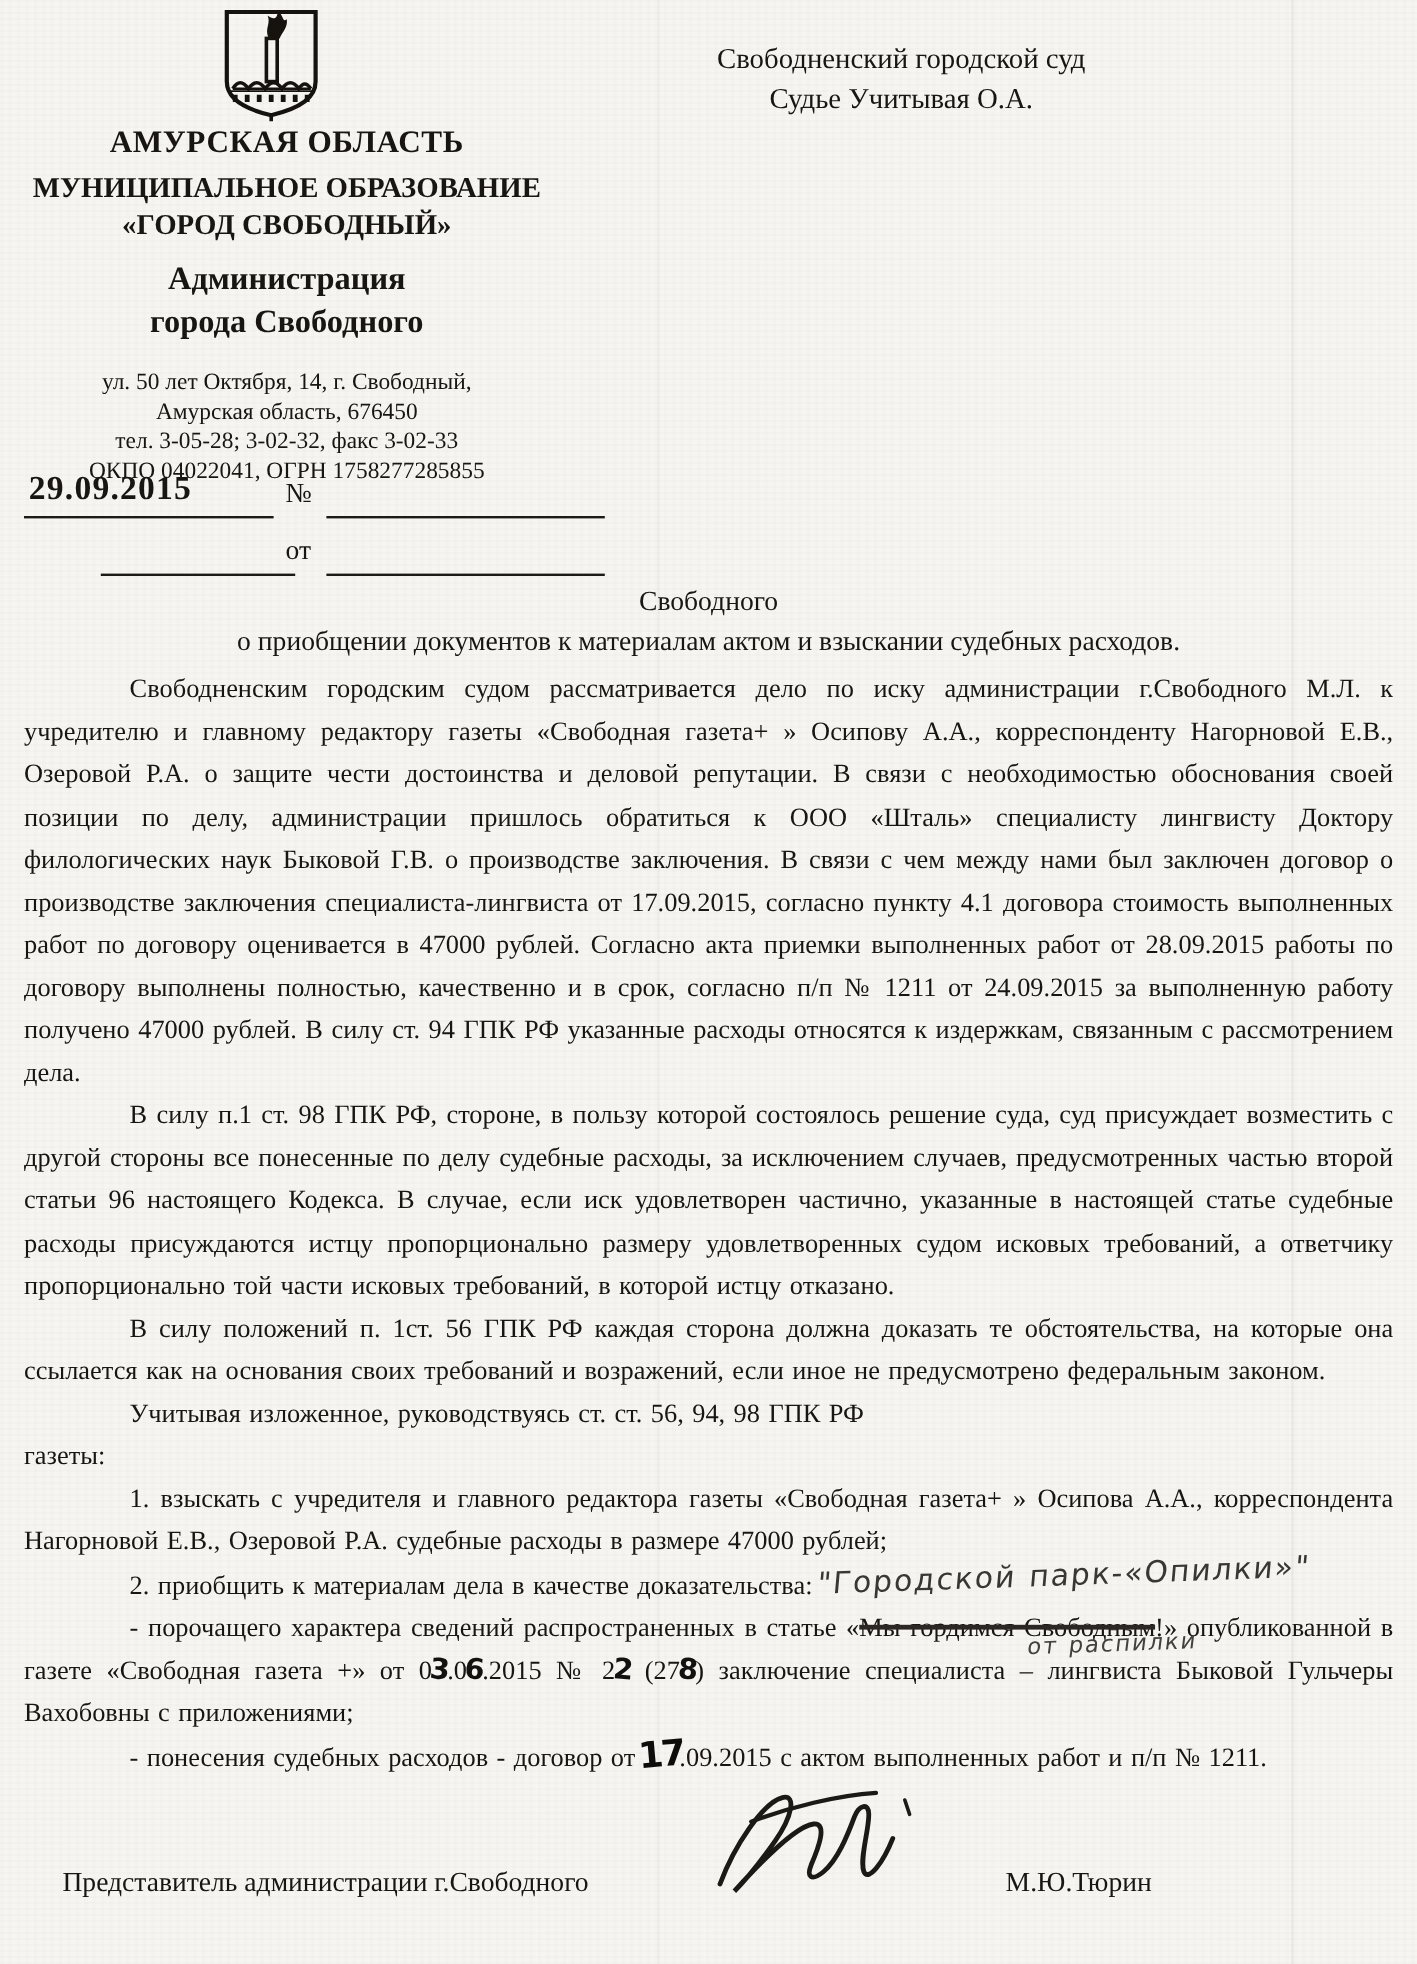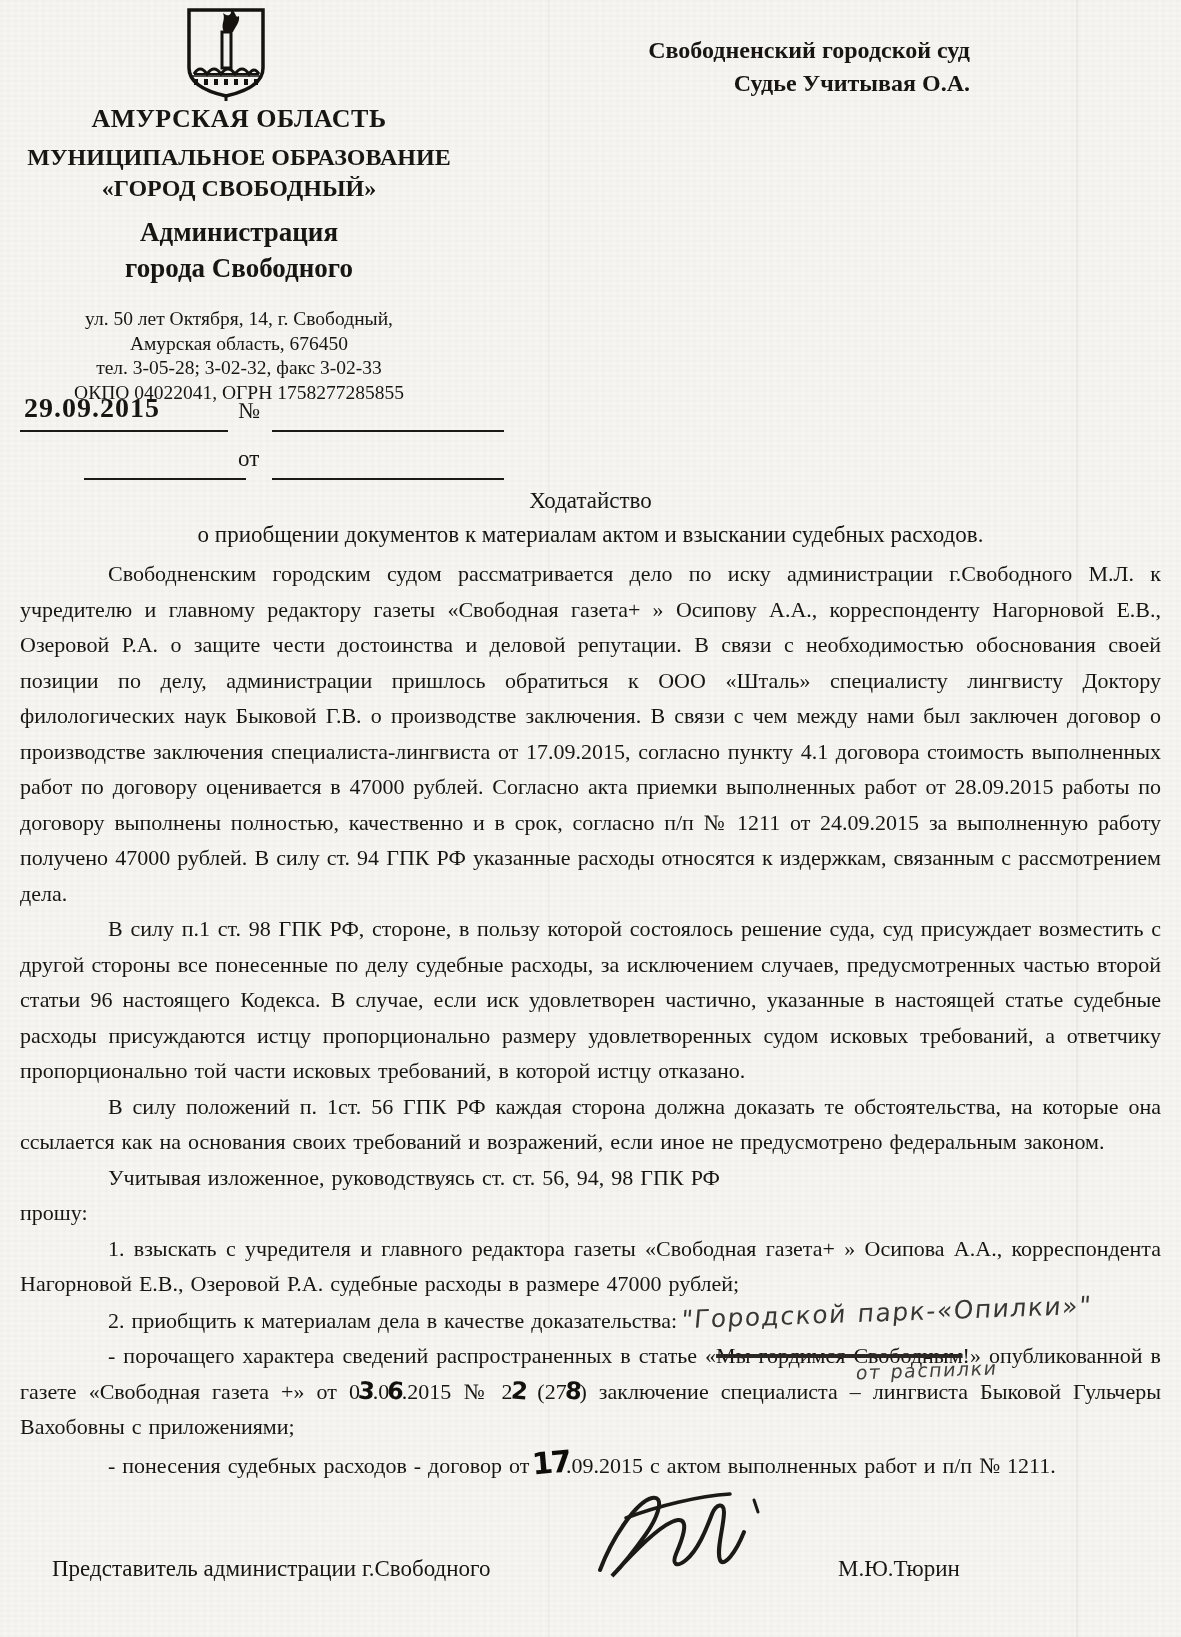--- a/index.html
+++ b/index.html
@@ -17,22 +17,22 @@
   .crease{position:absolute;top:0;bottom:0;width:2px;background:rgba(60,55,50,0.06);}
   
   .emblem{position:absolute;left:182px;top:6px;width:88px;height:96px;}
   
   .letterhead{position:absolute;left:8px;top:104px;width:462px;text-align:center;}
   .lh-region{font-size:26px;font-weight:bold;letter-spacing:.5px;}
   .lh-muni{font-size:24px;font-weight:bold;line-height:31px;margin-top:8px;}
   .lh-org{font-size:27px;font-weight:bold;line-height:36px;margin-top:10px;}
   .lh-addr{font-size:19.5px;line-height:24.5px;margin-top:21px;}
   
-  .recipient{position:absolute;left:588px;top:34px;width:382px;text-align:right;
-    font-size:24px;line-height:33px;font-weight:bold;}
+  .recipient{position:absolute;left:560px;top:34px;width:382px;text-align:center;
+    font-size:24px;line-height:33px;}
   
   .ref{position:absolute;left:20px;top:390px;width:480px;}
   .ref-date{position:absolute;left:4px;top:2px;font-weight:bold;font-size:28px;letter-spacing:1px;}
   .u{position:absolute;border-bottom:2.5px solid #1c1a17;}
   .u-date{left:0;top:40px;width:208px;}
   .ref-no{position:absolute;left:218px;top:8px;font-size:23px;}
   .u-no{left:252px;top:40px;width:232px;}
   .u-blank{left:64px;top:88px;width:162px;}
   .ref-from{position:absolute;left:218px;top:56px;font-size:23px;}
   .u-from{left:252px;top:88px;width:232px;}
@@ -111,30 +111,30 @@
     <span class="ref-date">29.09.2015</span>
     <div class="u u-date"></div>
     <span class="ref-no">№</span>
     <div class="u u-no"></div>
     <div class="u u-blank"></div>
     <span class="ref-from">от</span>
     <div class="u u-from"></div>
   </div>
 
   <div class="title">
-    <div>Ходатайство</div>
+    <div>Свободного</div>
     <div>о приобщении документов к материалам актом и взыскании судебных расходов.</div>
   </div>
 
   <div class="bodytext">
     <p>Свободненским городским судом рассматривается дело по иску администрации г.Свободного М.Л. к учредителю и главному редактору газеты «Свободная газета+ » Осипову А.А., корреспонденту Нагорновой Е.В., Озеровой Р.А. о защите чести достоинства и деловой репутации. В связи с необходимостью обоснования своей позиции по делу, администрации пришлось обратиться к ООО «Шталь»  специалисту лингвисту Доктору филологических наук Быковой Г.В. о производстве  заключения. В связи с чем между нами был заключен договор о производстве заключения специалиста-лингвиста от 17.09.2015, согласно пункту 4.1 договора стоимость выполненных работ по договору оценивается в 47000 рублей. Согласно акта приемки выполненных работ от 28.09.2015 работы по договору выполнены полностью, качественно и в срок, согласно п/п № 1211 от 24.09.2015 за выполненную работу получено 47000 рублей. В силу ст. 94 ГПК РФ указанные расходы относятся к издержкам, связанным с рассмотрением дела.</p>
     <p>В силу п.1 ст. 98 ГПК РФ, стороне, в пользу которой состоялось решение суда, суд присуждает возместить с другой стороны все понесенные по делу судебные расходы, за исключением случаев, предусмотренных частью второй статьи 96 настоящего Кодекса. В случае, если иск удовлетворен частично, указанные в настоящей статье судебные расходы присуждаются истцу пропорционально размеру удовлетворенных судом исковых требований, а ответчику пропорционально той части исковых требований, в которой истцу отказано.</p>
     <p>В силу положений п. 1ст. 56 ГПК РФ каждая сторона должна доказать те обстоятельства, на которые она ссылается как на основания своих требований и возражений, если иное не предусмотрено федеральным законом.</p>
     <p>Учитывая изложенное, руководствуясь ст. ст. 56, 94, 98 ГПК РФ</p>
-    <p class="noindent">прошу:</p>
+    <p class="noindent">газеты:</p>
 
     <p>1. взыскать с учредителя и главного редактора газеты «Свободная газета+ » Осипова А.А., корреспондента Нагорновой Е.В., Озеровой Р.А. судебные расходы в размере 47000 рублей;</p>
 
     <p><span>2. приобщить к материалам дела в качестве доказательства:</span><span class="hw hw-title">"Городской парк-«Опилки»"</span></p>
 
     <p class="item2-detail"><span>- порочащего характера сведений распространенных в статье «</span><span class="struck">Мы гордимся Свободным</span><span>!» опубликованной в газете «Свободная газета +» от 0</span><span class="ov">3</span><span>.0</span><span class="ov">6</span><span>.2015 № 2</span><span class="ov">2</span><span> (27</span><span class="ov">8</span><span>)  заключение специалиста – лингвиста Быковой Гульчеры   Вахобовны с приложениями;</span><span class="hw hw-note">от распилки</span></p>
 
     <p><span>- понесения судебных расходов  - договор от </span><span class="hw-day">17</span><span>.09.2015 с актом выполненных работ и п/п № 1211.</span></p>
   </div>
 

